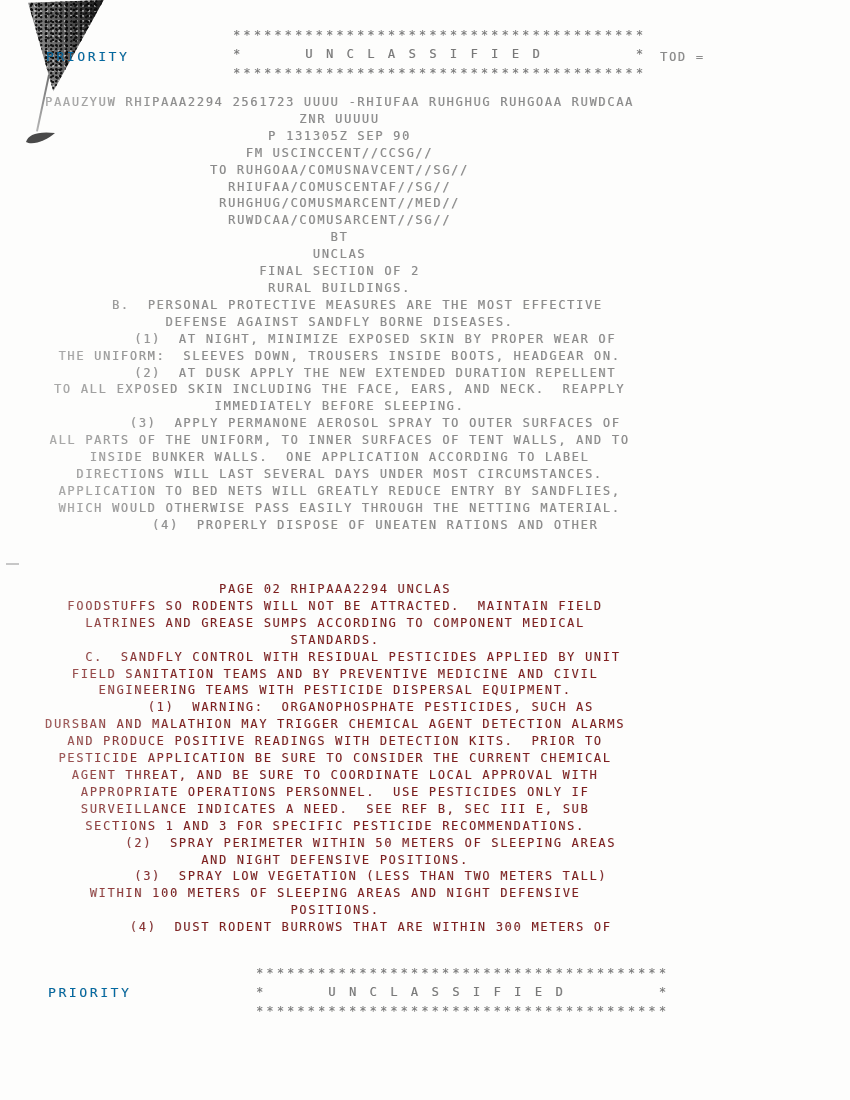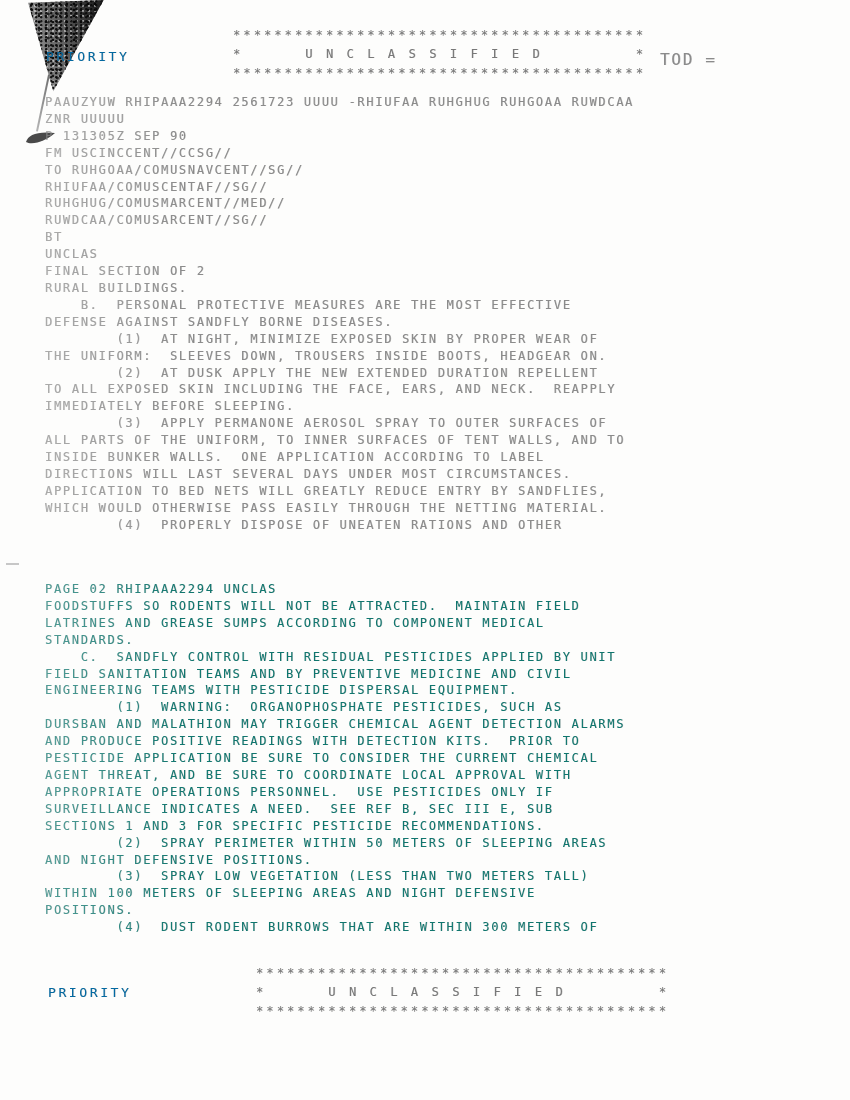--- a/index.html
+++ b/index.html
@@ -13,34 +13,35 @@
     margin:0; white-space:pre;
     color:#8b8b8b;
     text-shadow: 0.5px 0 0 rgba(125,125,125,0.45);
     filter: blur(0.25px);
   }
   .body-text {
     position:absolute; left:45px;
     font-size:12px; line-height:16.9px; letter-spacing:1.7px;
     -webkit-mask-image:linear-gradient(90deg, rgba(0,0,0,0.72) 0, #000 140px);
     mask-image:linear-gradient(90deg, rgba(0,0,0,0.72) 0, #000 140px);
+    text-align:center;
   }
   .section1 { top:94px; }
-  .section2 { top:581px; color:#0f766e; }
+  .section2 { top:581px; color:#7f1d1d; }
   .banner {
     position:absolute;
     font-size:12px; line-height:19px; letter-spacing:3.1px;
     color:#787878;
   }
   .header-banner { left:233px; top:26px; }
   .footer-banner { left:256px; top:964px; }
   .label { position:absolute; font-size:13px; letter-spacing:2.6px; color:#0369a1; }
   .header-priority { left:46px; top:49px; }
   .footer-priority { left:48px; top:985px; }
-  .tod { position:absolute; left:660px; top:50px; font-size:16px; letter-spacing:1.7px; color:#8b8b8b;
+  .tod { position:absolute; left:660px; top:50px; font-size:12px; letter-spacing:1.7px; color:#8b8b8b;
          text-shadow:0.5px 0 0 rgba(125,125,125,0.45); filter:blur(0.25px); }
   
   .corner-fold {
     position:absolute; left:20px; top:0; width:90px; height:94px;
     clip-path: polygon(9% 3%, 93% 0%, 37% 97%);
     background-image:
       radial-gradient(circle at 25% 30%, rgba(10,10,10,0.9) 0 0.8px, transparent 1.6px),
       radial-gradient(circle at 70% 65%, rgba(0,0,0,0.85) 0 0.9px, transparent 1.7px),
       radial-gradient(circle at 50% 15%, rgba(255,255,255,0.5) 0 0.8px, transparent 1.5px),
       radial-gradient(circle at 15% 75%, rgba(20,20,20,0.8) 0 1px, transparent 1.8px),

